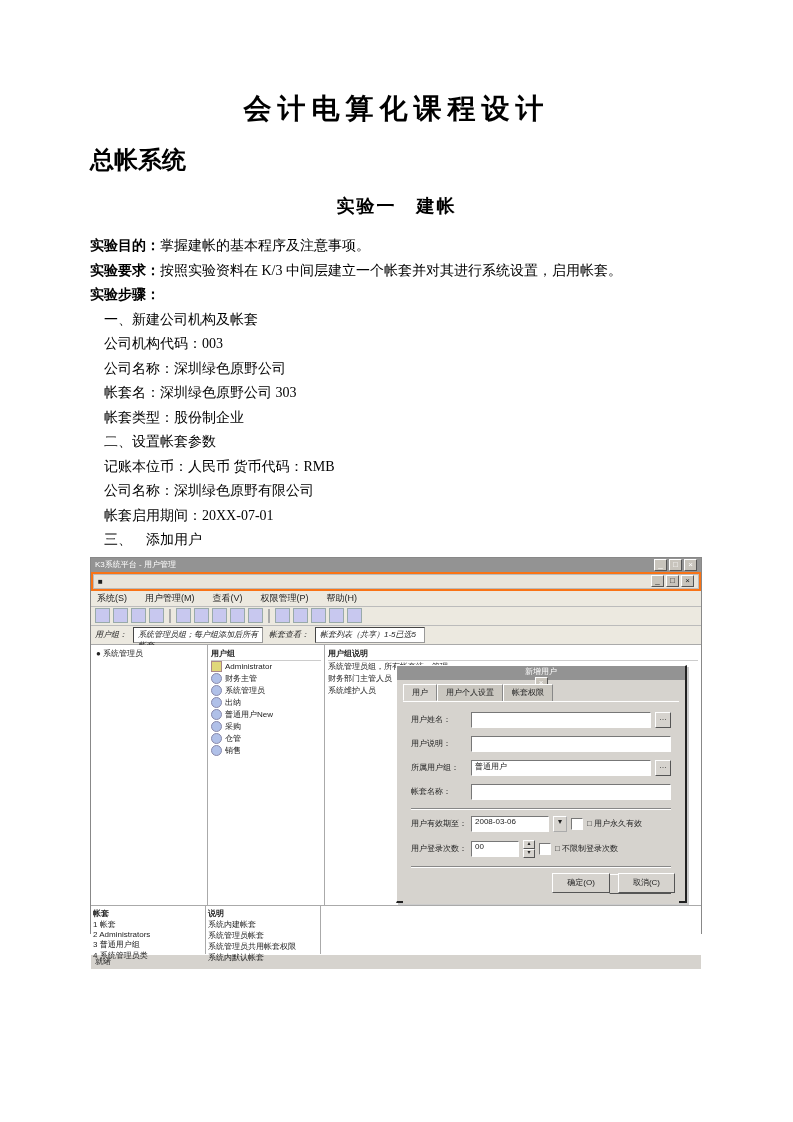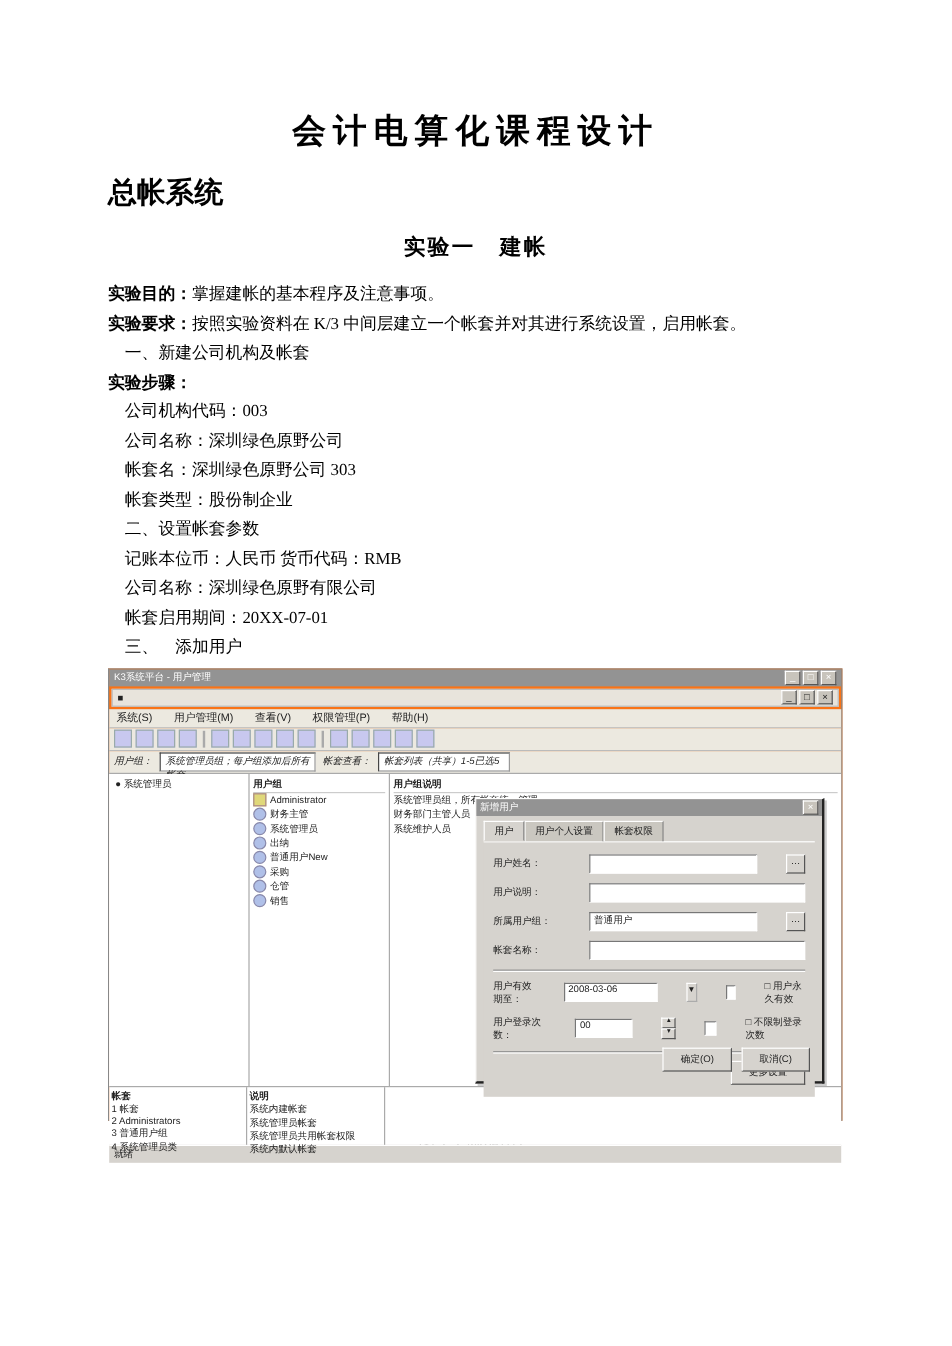--- a/index.html
+++ b/index.html
@@ -199,20 +199,21 @@
   }
   .dlg-title {
     height: 14px;
     background: #939393;
     color: #fff;
     display: flex;
     align-items: center;
     justify-content: space-between;
     padding: 0 3px;
     font-size: 8px;
+    flex-direction: column;
   }
   .dlg-tabs {
     display: flex;
     padding: 4px 6px 0 6px;
     gap: 0;
   }
   .dlg-tab {
     border-top: 1px solid #fff;
     border-left: 1px solid #fff;
     border-right: 1px solid #888;
@@ -232,21 +233,21 @@
   .dlg-body {
     border-top: 1px solid #fff;
     margin: 0 6px;
     padding: 10px 8px;
     background: #d6d3ce;
   }
   .dlg-row {
     display: flex;
     align-items: center;
     margin-bottom: 8px;
-    gap: 24px;
+    gap: 4px;
   }
   .dlg-label { width: 56px; font-size: 8px; }
   .dlg-input {
     flex: 1;
     height: 14px;
     background: #fff;
     border-top: 1px solid #777;
     border-left: 1px solid #777;
     border-right: 1px solid #fff;
     border-bottom: 1px solid #fff;
@@ -327,23 +328,23 @@
   <div class="title-main">会计电算化课程设计</div>
   <div class="title-sub">总帐系统</div>
   <div class="title-exp">实验一　建帐</div>
 
   <div class="line">
     <span class="bold">实验目的：</span><span>掌握建帐的基本程序及注意事项。</span>
   </div>
   <div class="line">
     <span class="bold">实验要求：</span><span>按照实验资料在 K/3 中间层建立一个帐套并对其进行系统设置，启用帐套。</span>
   </div>
+  <div class="line bold">实验步骤：</div>
+
   <div class="line indent">一、新建公司机构及帐套</div>
-
-  <div class="line bold">实验步骤：</div>
   <div class="line indent">公司机构代码：003</div>
   <div class="line indent">公司名称：深圳绿色原野公司</div>
   <div class="line indent">帐套名：深圳绿色原野公司 303</div>
   <div class="line indent">帐套类型：股份制企业</div>
   <div class="line indent">二、设置帐套参数</div>
   <div class="line indent">记账本位币：人民币  货币代码：RMB</div>
   <div class="line indent">公司名称：深圳绿色原野有限公司</div>
   <div class="line indent">帐套启用期间：20XX-07-01</div>
   <div class="line indent">三、　添加用户</div>
 

